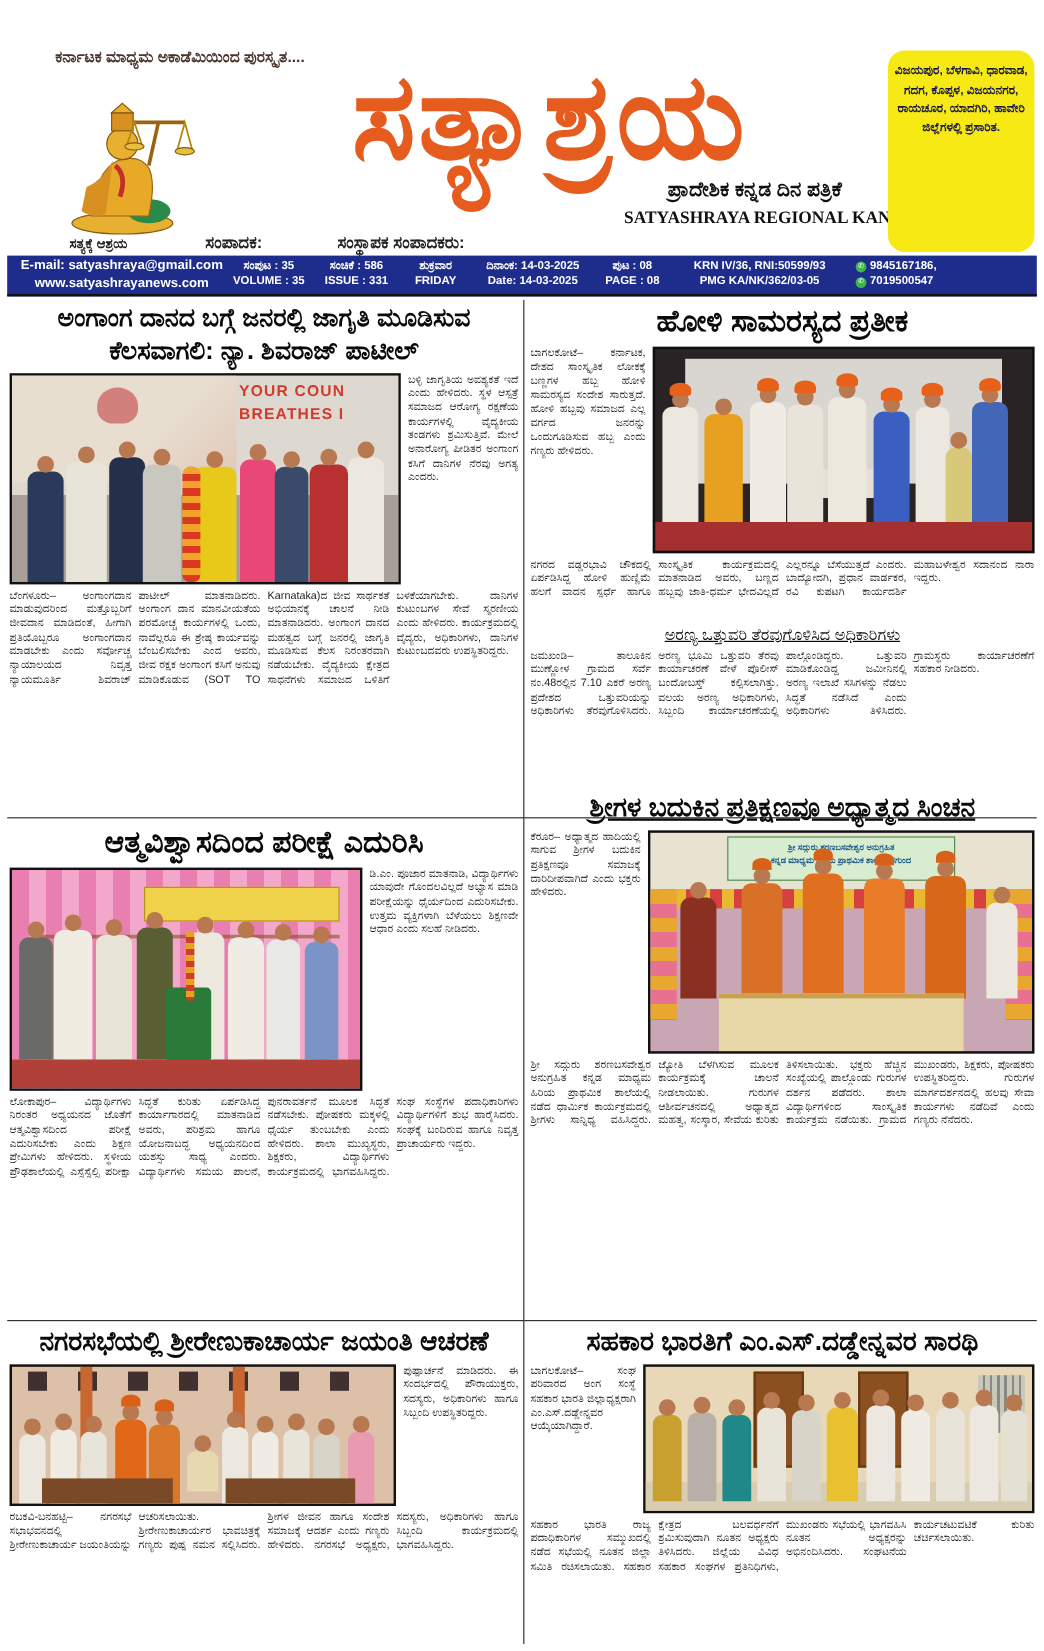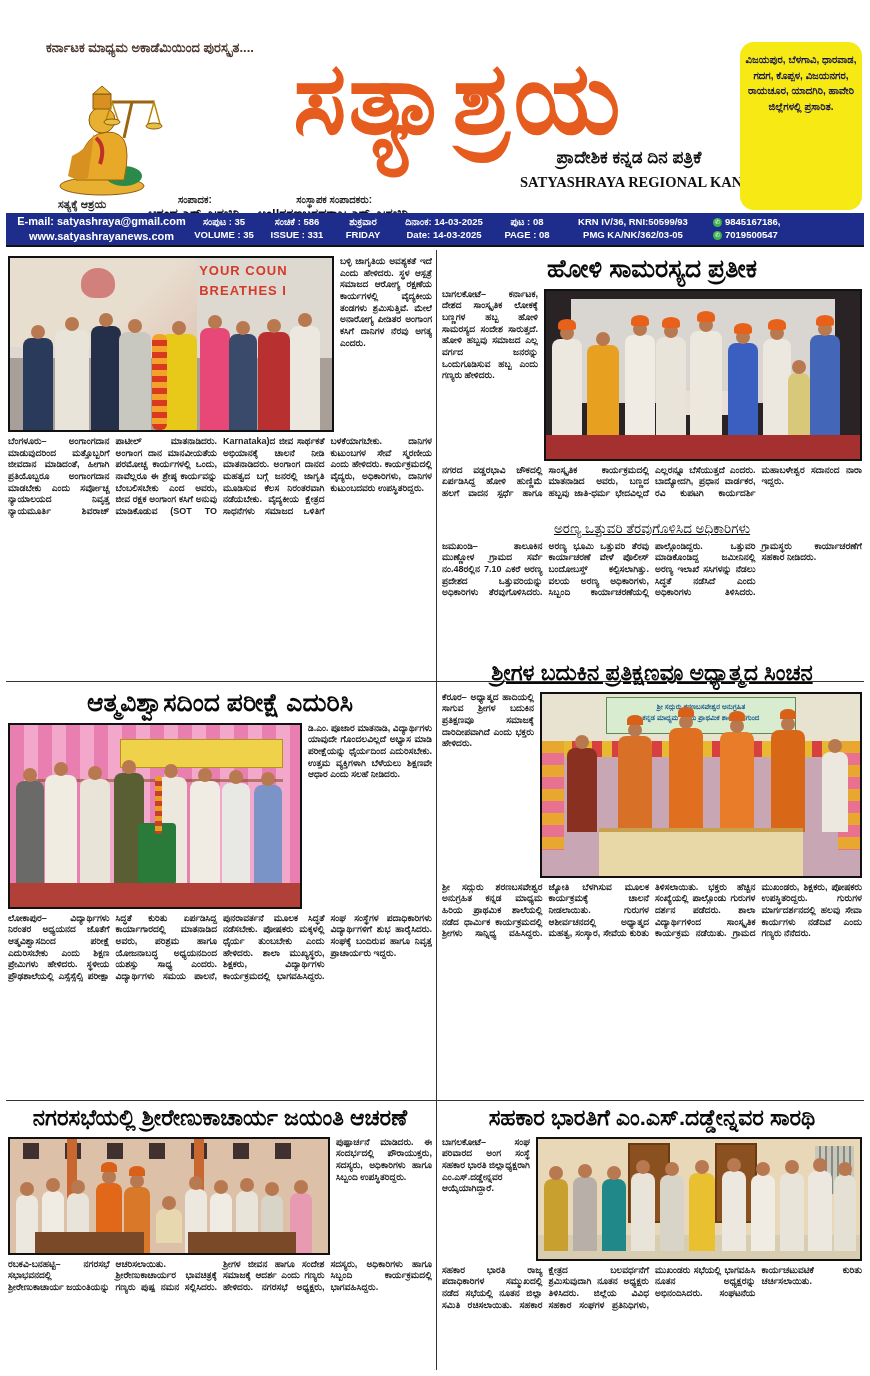--- a/index.html
+++ b/index.html
@@ -7,21 +7,21 @@
   body { font-family:"Liberation Sans","DejaVu Sans",sans-serif; }
   .page { position:relative; width:870px; height:1376px; background:#ffffff; margin:0 auto; overflow:hidden; }
 
   
   .tagline { position:absolute; left:46px; top:40px; font-size:13px; font-weight:bold; color:#4a342c; }
   .logo { position:absolute; left:36px; top:80px; width:148px; height:118px; }
   .logo-caption { position:absolute; left:58px; top:198px; font-size:11px; font-weight:bold; color:#222; }
   .masthead { position:absolute; left:180px; top:46px; width:556px; text-align:center; font-size:100px; line-height:1.05; font-weight:bold; color:#e55c1e; letter-spacing:2px; }
   .editors { position:absolute; left:148px; top:194px; display:flex; gap:16px; }
   .ed-block { text-align:center; }
-  .ed-label { font-size:10px; font-weight:bold; color:#222; }
+  .ed-label { font-size:14px; font-weight:bold; color:#222; }
   .ed-name { font-size:13px; font-weight:bold; color:#111; }
   .ed-qual { font-size:8px; font-weight:bold; color:#111; }
   .subtitle { position:absolute; left:520px; top:148px; width:218px; text-align:center; }
   .subtitle-kn { font-size:17px; font-weight:bold; color:#111; }
   .subtitle-en { font-family:"Liberation Serif","DejaVu Serif",serif; font-size:14.5px; font-weight:bold; color:#111; margin-top:6px; white-space:nowrap; }
   .circ-box { position:absolute; left:740px; top:42px; width:122px; height:168px; background:#f7e914; border-radius:14px; padding:10px 5px; font-size:10px; font-weight:bold; line-height:1.55; text-align:center; color:#15154a; }
 
   
   .infobar { position:absolute; left:6px; top:213px; width:858px; height:34px; background:#1e2d8c; color:#fff; display:flex; align-items:center; font-weight:bold; border-bottom:2px solid #111; }
   .ib-cell { display:flex; flex-direction:column; justify-content:center; gap:2px; text-align:center; font-size:9.5px; line-height:1.15; padding:0 5px; white-space:nowrap; }
@@ -35,21 +35,21 @@
   .hrule2 { position:absolute; left:6px; top:1100px; width:858px; height:1px; background:#333; }
 
   
   .article { position:absolute; }
   .headline { text-align:center; font-weight:bold; color:#0a0a0a; line-height:1.3; }
   .h-2line { font-size:21px; }
   .h-big { font-size:25px; }
   .h-mid { font-size:22px; }
   .h-under { text-decoration:underline; }
   .art-row { display:flex; gap:6px; margin-top:4px; }
-  .bodytxt { font-size:9px; line-height:1.3; color:#1c1c1c; text-align:justify; overflow:hidden;font-weight:bold; }
+  .bodytxt { font-size:9px; line-height:1.3; color:#1c1c1c; text-align:justify; overflow:hidden; }
   .cols4 { column-count:4; column-gap:6px; margin-top:4px; }
   .sidecol { flex:1; }
   .subhead { text-align:center; font-size:13.5px; font-weight:normal; text-decoration:underline; margin-top:4px; color:#0a0a0a; }
 
   
   .photo { position:relative; overflow:hidden; border:2px solid #111; flex:none; }
   .fig { --sk:#b87850; position:absolute; border-radius:8px 8px 0 0; }
   .fig::before { content:""; position:absolute; top:-13px; left:50%; transform:translateX(-50%); width:14px; height:14px; border-radius:50%; background:var(--sk); }
   .fig.turban::after { content:""; position:absolute; top:-20px; left:50%; transform:translateX(-50%); width:18px; height:11px; border-radius:50% 50% 20% 20%; background:#e8611a; }
   .fig.saffron-head::after { content:""; position:absolute; top:-21px; left:50%; transform:translateX(-50%); width:16px; height:10px; border-radius:50% 50% 0 0; background:#d86018; }
@@ -180,20 +180,21 @@
         <span>7019500547</span>
       </div>
     </div>
   </div>
 
   <div class="vrule"></div>
   <div class="hrule1"></div>
   <div class="hrule2"></div>
 
   <div class="article" style="left:8px; top:252px; width:424px; height:424px;">
+    <div class="headline h-2line">ಅಂಗಾಂಗ ದಾನದ ಬಗ್ಗೆ ಜನರಲ್ಲಿ ಜಾಗೃತಿ ಮೂಡಿಸುವ ಕೆಲಸವಾಗಲಿ: ನ್ಯಾ. ಶಿವರಾಜ್ ಪಾಟೀಲ್</div>
     <div class="art-row">
       <div class="photo ph1">
         <div class="poster"></div>
         <div class="organ"></div>
         <div class="adtext">
           <div>YOUR COUN</div>
           <div>BREATHES I</div>
         </div>
         <div class="fig" style="left:4%; bottom:0; width:30px; height:92px; background:#2a3a5a;"></div>
         <div class="fig" style="left:14%; bottom:0; width:34px; height:100px; background:#e8e4da;"></div>

